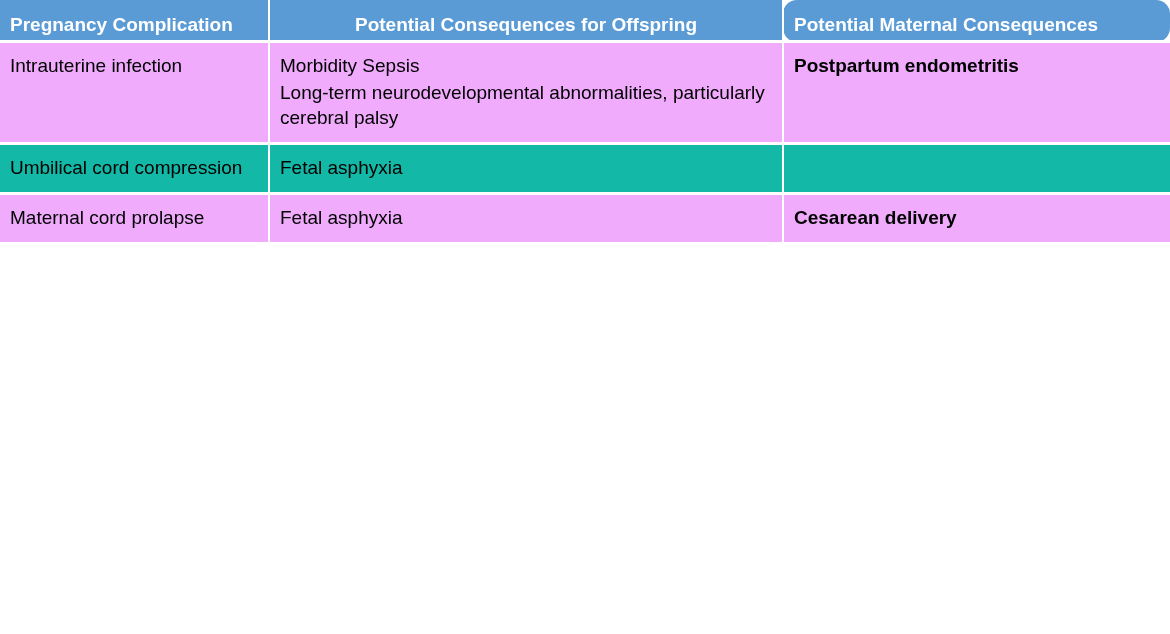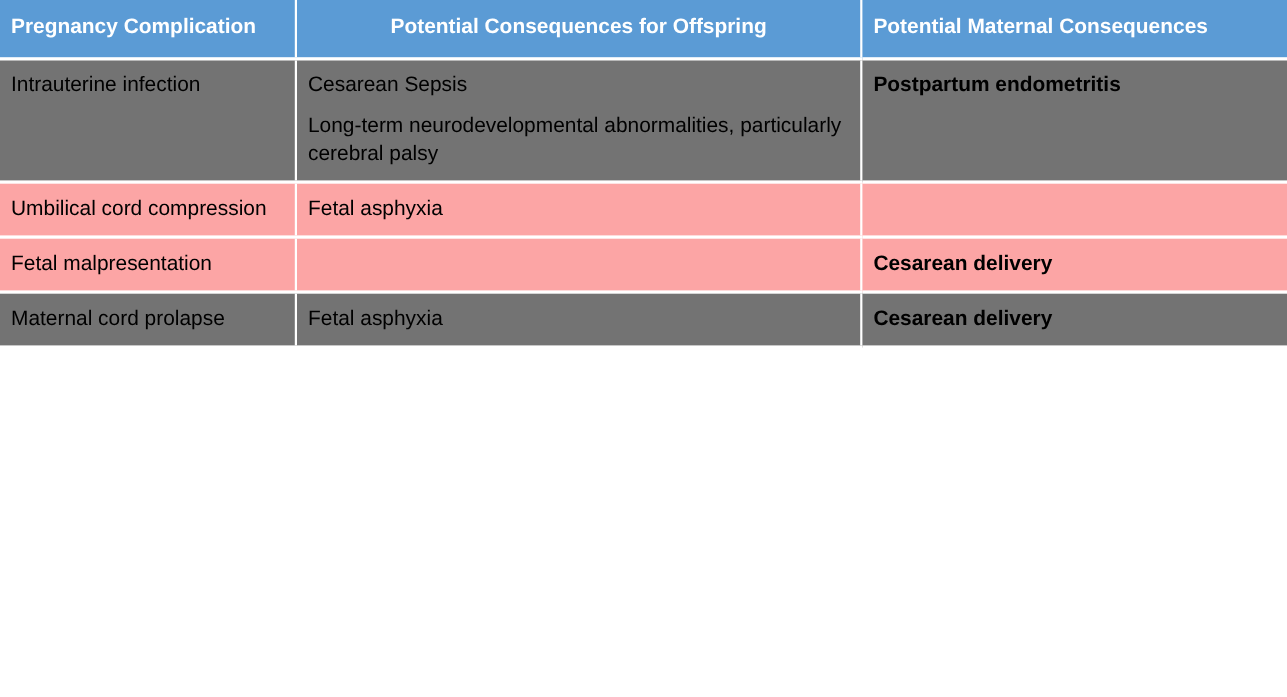--- a/index.html
+++ b/index.html
@@ -27,45 +27,45 @@
   table.data-table col.c1 { width: 269px; }
   table.data-table col.c2 { width: 514px; }
   table.data-table col.c3 { width: 387px; }
 
   thead th {
     background: #5b9bd5;
     color: #ffffff;
     font-size: 19px;
     font-weight: bold;
     text-align: left;
-    padding: 10px 10px 12px 10px;
+    padding: 10px 10px 0 10px;
     height: 30px;
     vertical-align: middle;
     border-right: 2px solid #ffffff;
     border-bottom: 3px solid #ffffff;
     line-height: 1.15;
   }
-  thead th:last-child { border-right: none; }
+  thead th:last-child { border-right: none; border-radius: 14px; }
   thead th.center { text-align: center; margin-left: 48px; }
 
   tbody td {
     font-size: 19px;
     vertical-align: top;
     padding: 10px 12px 12px 10px;
     border-right: 2px solid #ffffff;
     border-bottom: 3px solid #ffffff;
     line-height: 1.32;
   }
   tbody td:last-child { border-right: none; font-weight: bold; }
 
-  tbody tr.band-dark td { background: #737373; }
-  tbody tr.band-light td { background: #fca5a5; }
+  tbody tr.band-dark td { background: #f0abfc; }
+  tbody tr.band-light td { background: #14b8a6; }
 
   .cell-line { display: block; }
-  .cell-line + .cell-line { margin-top: 12px; }
+  .cell-line + .cell-line { margin-top: 2px; }
 </style>
 </head>
 <body>
 
 <div class="table-wrap">
   <table class="data-table">
     <colgroup>
       <col class="c1">
       <col class="c2">
       <col class="c3">
@@ -74,40 +74,33 @@
       <tr>
         <th>Pregnancy Complication</th>
         <th class="center">Potential Consequences for Offspring</th>
         <th>Potential Maternal Consequences</th>
       </tr>
     </thead>
     <tbody>
       <tr class="band-dark">
         <td>Intrauterine infection</td>
         <td>
-          <span class="cell-line">Cesarean Sepsis</span>
+          <span class="cell-line">Morbidity Sepsis</span>
           <span class="cell-line">Long-term neurodevelopmental abnormalities, particularly cerebral palsy</span>
         </td>
         <td>
           <span class="cell-line">Postpartum endometritis</span>
         </td>
       </tr>
       <tr class="band-light">
         <td>Umbilical cord compression</td>
         <td>
           <span class="cell-line">Fetal asphyxia</span>
         </td>
         <td></td>
-      </tr>
-      <tr class="band-light">
-        <td>Fetal malpresentation</td>
-        <td></td>
-        <td>
-          <span class="cell-line">Cesarean delivery</span>
-        </td>
       </tr>
       <tr class="band-dark">
         <td>Maternal cord prolapse</td>
         <td>
           <span class="cell-line">Fetal asphyxia</span>
         </td>
         <td>
           <span class="cell-line">Cesarean delivery</span>
         </td>
       </tr>

